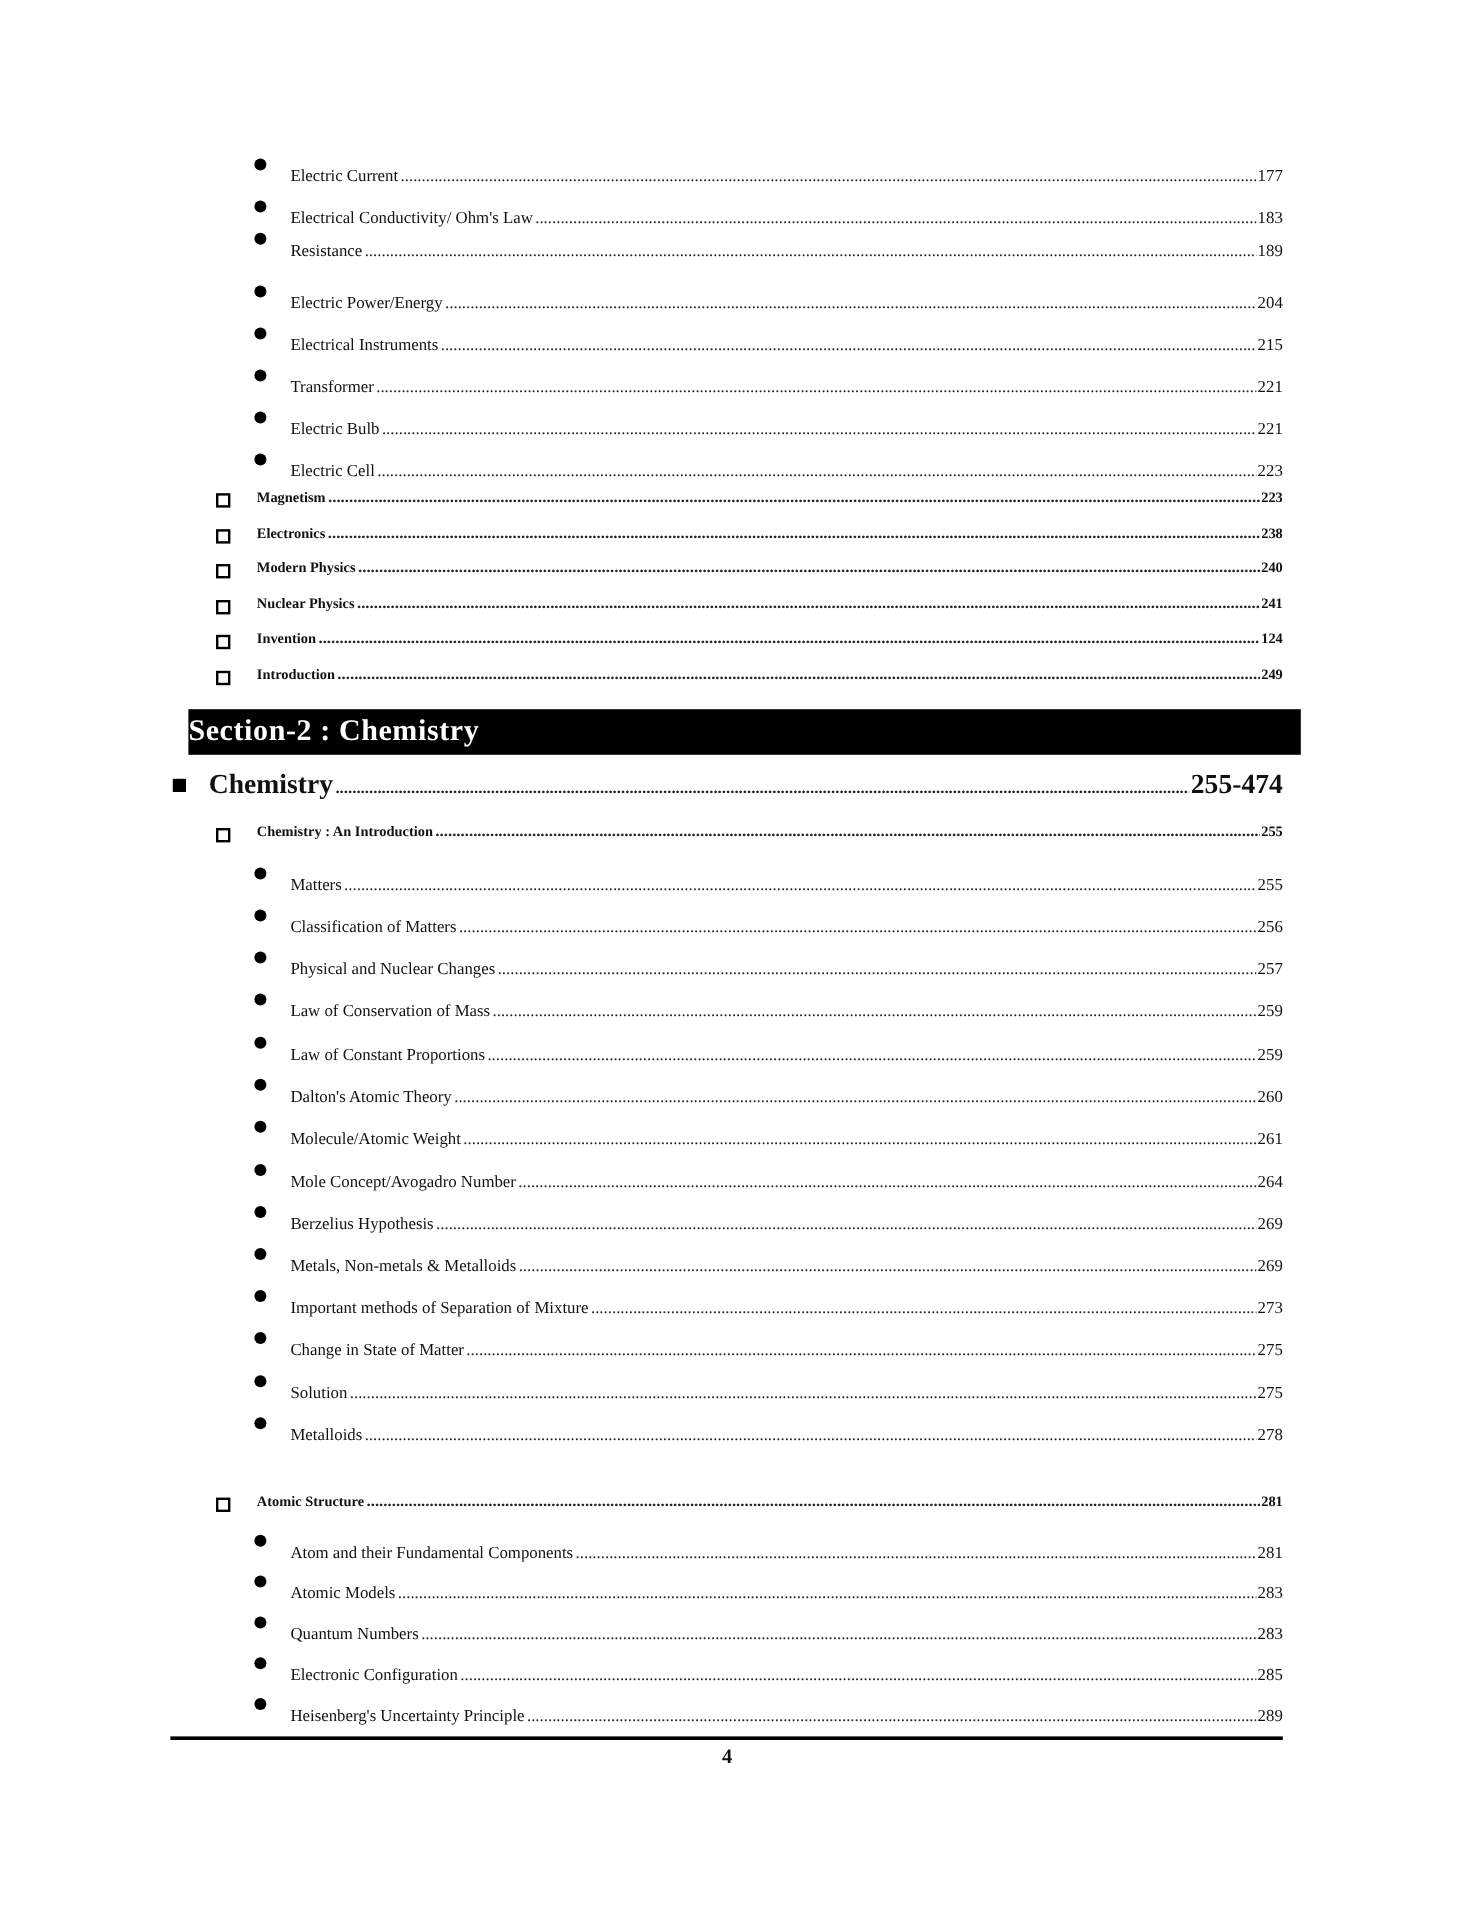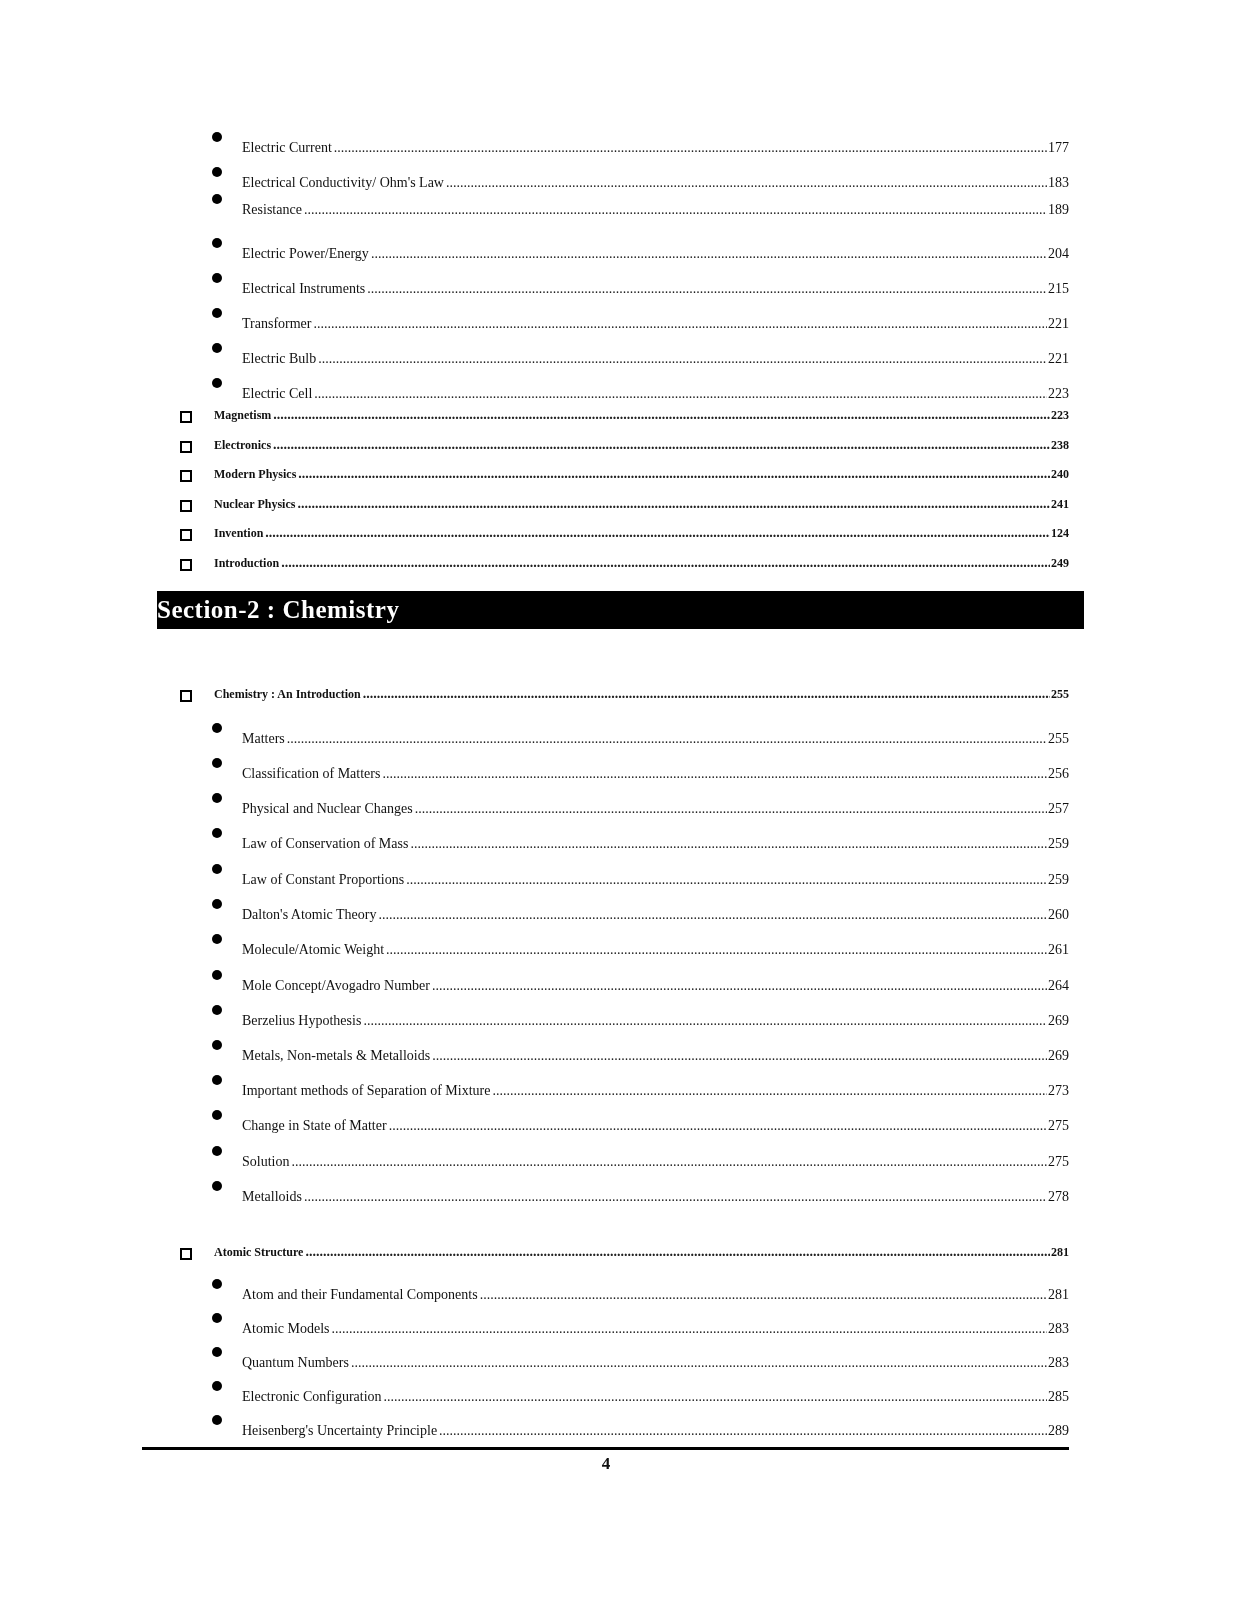--- a/index.html
+++ b/index.html
@@ -123,20 +123,26 @@
       <span class="marker"></span>
       <span class="title">Introduction</span>
       <span class="leader"></span>
       <span class="page-num">249</span>
     </div>
 
   <div class="section-banner">
       <span>Section-2 :  Chemistry</span>
     </div>
 
+  <div class="row subject" style="top:641px">
+      <span class="marker"></span>
+      <span class="title">Chemistry</span>
+      <span class="leader"></span>
+      <span class="page-num">255-474</span>
+    </div>
 
   <div class="row topic" style="top:686px">
       <span class="marker"></span>
       <span class="title">Chemistry  : An Introduction</span>
       <span class="leader"></span>
       <span class="page-num">255</span>
     </div>
 
   <div class="row sub" style="top:721px">
       <span class="marker"></span>

